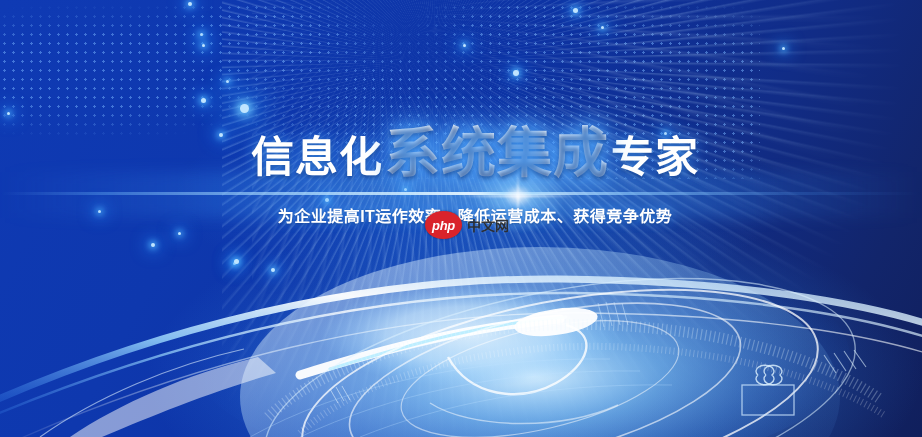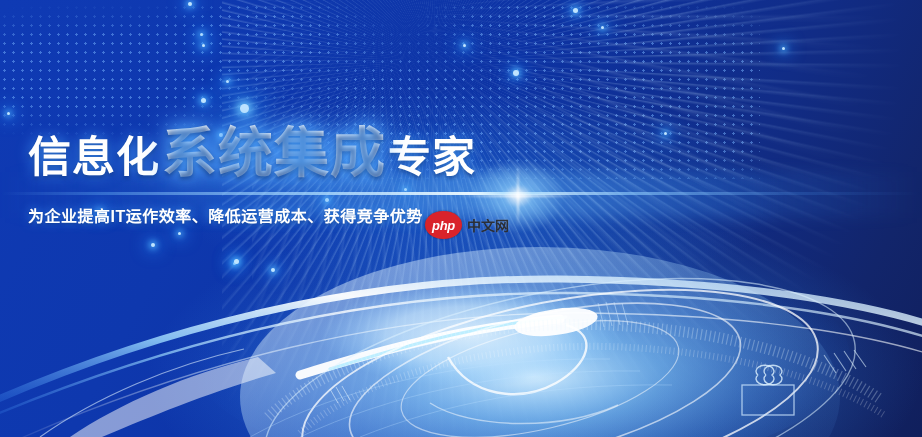--- a/index.html
+++ b/index.html
@@ -91,21 +91,21 @@
     content:""; position:absolute; left:50%; top:50%; width:2px; height:62px;
     transform:translate(-50%,-50%);
     background:linear-gradient(180deg, rgba(255,255,255,0), rgba(255,255,255,.9) 50%, rgba(255,255,255,0));
   }
 
   
   .tech{position:absolute;left:0;bottom:0;width:922px;height:230px;overflow:hidden;}
   .tech svg{position:absolute;left:0;bottom:0;}
 
   
-  .textwrap{position:absolute;left:0;right:0;top:126px;padding-left:28px;}
+  .textwrap{position:absolute;left:0;right:0;top:126px;text-align:center;padding-left:28px;}
   .title{
     margin:0;
     line-height:1;
     white-space:nowrap;
     color:#ffffff;
     font-weight:bold;
     letter-spacing:1px;
     text-shadow:0 0 14px rgba(70,160,255,.85), 0 2px 4px rgba(5,25,80,.65);
   }
   .t-small{font-size:43px;}

